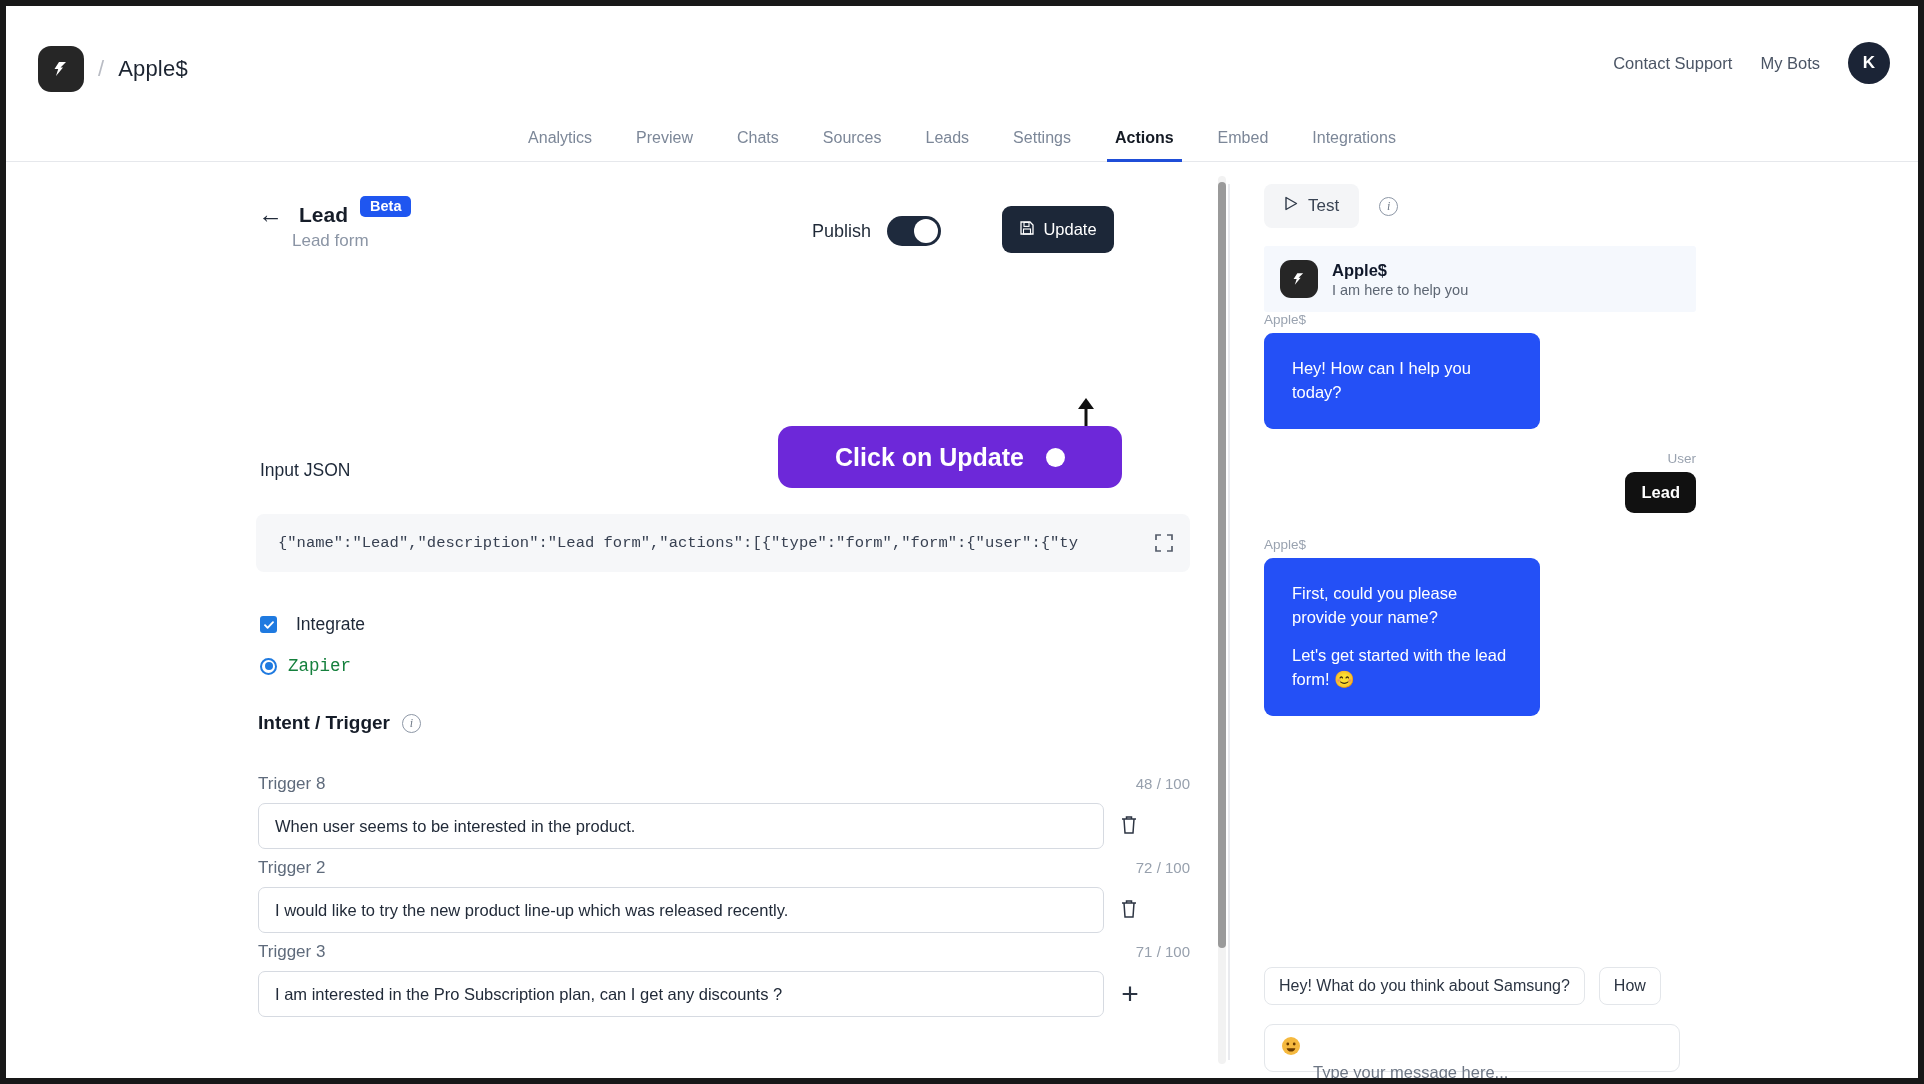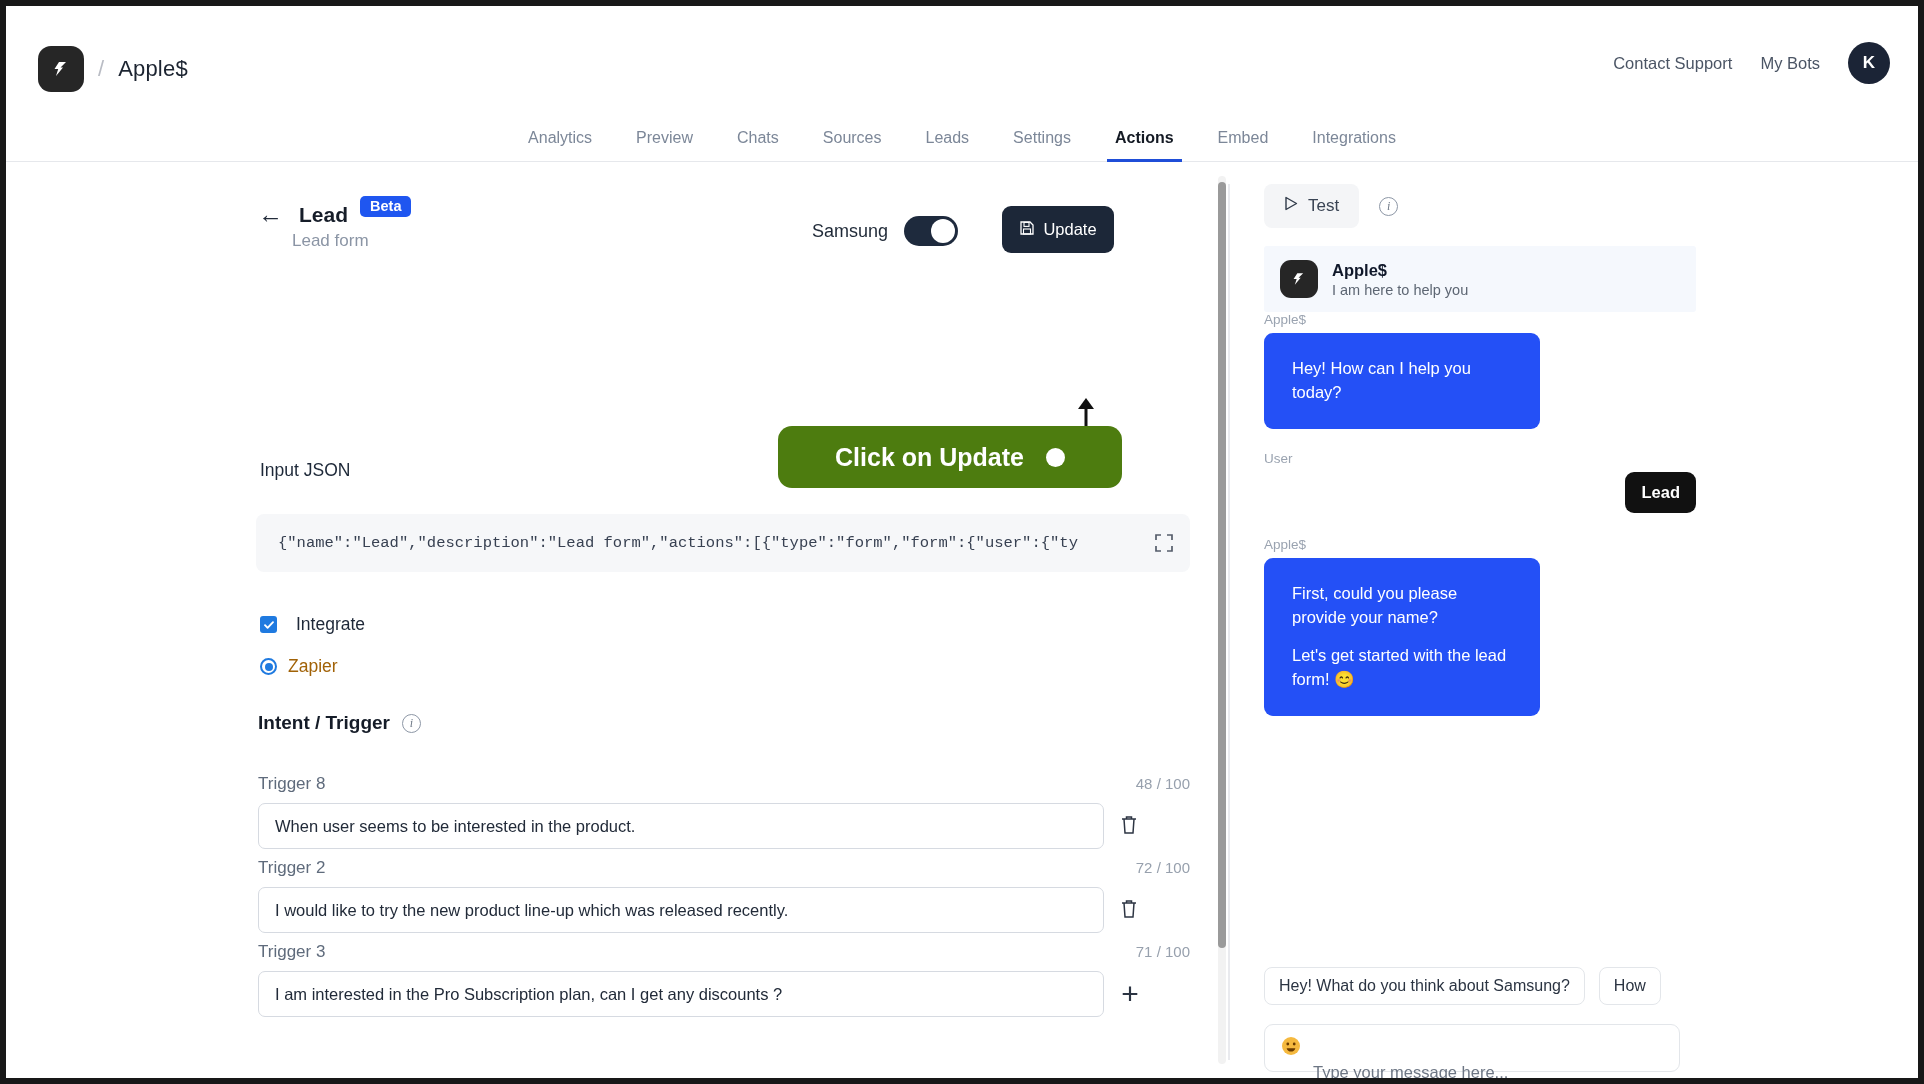--- a/index.html
+++ b/index.html
@@ -98,21 +98,21 @@
     position: absolute; left: 996px; top: 44px;
     width: 112px; height: 47px; border-radius: 9px; background: #1c2738;
     color: #fff; font-size: 16.5px; font-weight: 500;
     display: flex; align-items: center; justify-content: center; gap: 8px;
     border: none; cursor: pointer; font-family: "Liberation Sans", sans-serif;
   }
 
   
   .tooltip {
     position: absolute; left: 772px; top: 264px;
-    width: 344px; height: 62px; background: #4d7c0f; border-radius: 14px;
+    width: 344px; height: 62px; background: #6d28d9; border-radius: 14px;
     display: flex; align-items: center; justify-content: center; gap: 22px;
   }
   .tooltip-text { color: #fff; font-size: 25px; font-weight: 700; }
   .tooltip-dot { width: 19px; height: 19px; border-radius: 50%; background: #fff; }
   .tooltip-arrow { position: absolute; left: 1070px; top: 236px; width: 20px; height: 34px; }
 
   
   .section-label { font-size: 17.5px; color: #1d2838; font-weight: 500; }
   .lbl-inputjson { position: absolute; left: 254px; top: 298px; }
 
@@ -133,21 +133,21 @@
   }
   .cbx svg { display: block; }
   .cb-label { font-size: 17.5px; color: #1e2838; font-weight: 500; }
 
   .radio-row { position: absolute; left: 254px; top: 494px; display: flex; align-items: center; gap: 11px; }
   .radio {
     width: 17px; height: 17px; border-radius: 50%; border: 2px solid #1f7ae0;
     display: flex; align-items: center; justify-content: center; background: #fff;
   }
   .radio .rdot { width: 8px; height: 8px; border-radius: 50%; background: #1f7ae0; }
-  .radio-label { font-size: 17.5px; color: #a16207; }
+  .radio-label { font-size: 17.5px; color: #15803d; font-family: Liberation Mono, monospace; }
 
   .intent-row { position: absolute; left: 252px; top: 550px; display: flex; align-items: center; gap: 12px; }
   .intent-title { font-size: 19px; color: #151c28; font-weight: 700; }
   .info-ring {
     width: 19px; height: 19px; border-radius: 50%; border: 1.5px solid #8d97a6;
     color: #6e7886; font-size: 12px; font-style: italic;
     display: flex; align-items: center; justify-content: center;
     font-family: "Liberation Serif", serif;
   }
 
@@ -183,21 +183,21 @@
   }
   .chat-logo {
     width: 38px; height: 38px; border-radius: 11px; background: #262626;
     display: flex; align-items: center; justify-content: center; flex: none;
   }
   .chat-bot-name { font-size: 16.5px; color: #10182a; font-weight: 700; }
   .chat-bot-sub { font-size: 14.5px; color: #5d6673; margin-top: 2px; }
 
   .msg-area { position: absolute; left: 18px; top: 150px; width: 432px; }
   .msg-sender { font-size: 13.5px; color: #9aa3b0; margin-bottom: 6px; }
-  .msg-sender.right { text-align: left; }
+  .msg-sender.right { text-align: right; }
   .bubble-bot {
     display: inline-block; background: #2450f6; color: #fff; border-radius: 9px;
     padding: 12px 16px; font-size: 16.5px; line-height: 1.45; max-width: 276px;
   }
   .bubble-user {
     display: inline-block; background: #111111; color: #fff; border-radius: 9px;
     padding: 11px 16px; font-size: 16.5px; font-weight: 700;
   }
   .row-right { text-align: right; }
   .bubble-p { margin: 12px; }
@@ -260,21 +260,21 @@
       <div class="act-head">
         <div class="act-title-row">
           <span class="back-arrow">←</span>
           <span class="act-name">Lead</span>
           <span class="beta-badge">Beta</span>
         </div>
         <div class="act-sub">Lead form</div>
       </div>
 
       <div class="publish-wrap">
-        <span class="publish-label">Samsung</span>
+        <span class="publish-label">Publish</span>
         <div class="toggle">
             <div class="knob"></div>
           </div>
       </div>
 
       <button class="update-btn">
         <span>
           <svg width="16" height="16" viewBox="0 0 16 16">
               <path d="M2 2h9l3 3v9H2V2z" fill="none" stroke="#fff" stroke-width="1.3"></path>
               <rect x="5" y="2.4" width="5" height="4" fill="none" stroke="#fff" stroke-width="1.1"></rect>

